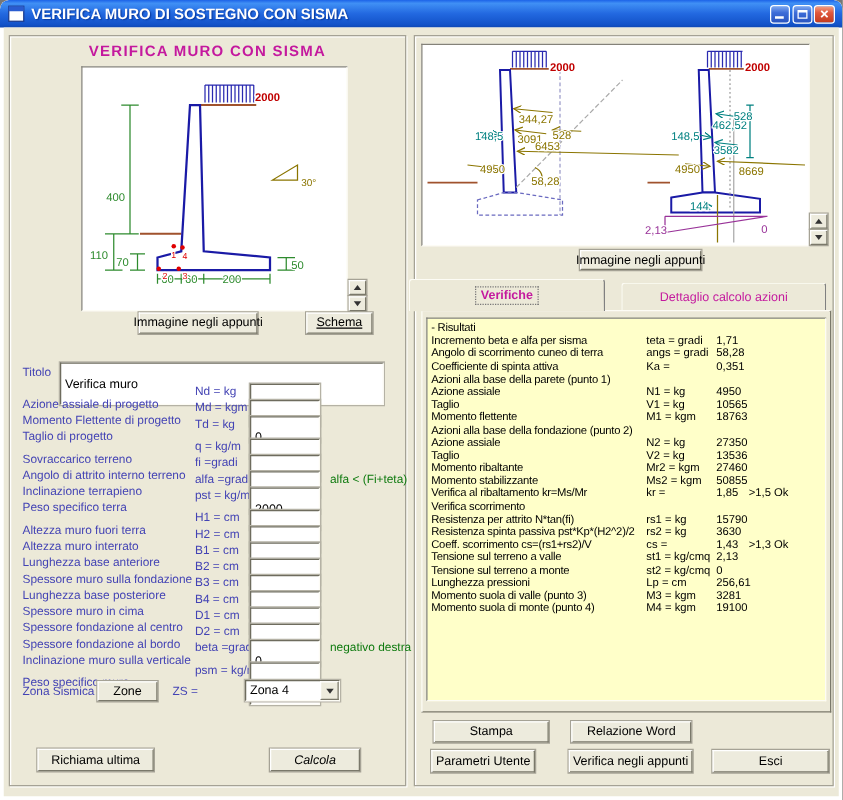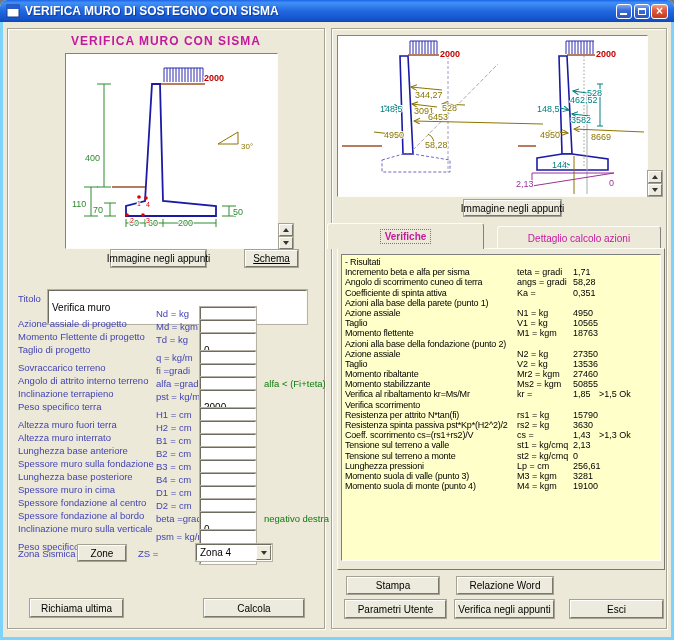--- a/index.html
+++ b/index.html
@@ -1,18 +1,18 @@
 <!DOCTYPE html>
 <html><head>
 <meta charset="utf-8">
 <style>
   html,body{margin:0;padding:0;background:#777;}
   *{box-sizing:border-box;}
   .window{width:674px;height:640px;position:relative;overflow:hidden;
-    background:#7dd3fc;border-radius:7px 7px 0 0;
+    background:#ffffff;border-radius:7px 7px 0 0;
     font-family:"Liberation Sans",sans-serif;}
   .titlebar{position:absolute;left:0;top:0;width:674px;height:22px;
     background:linear-gradient(to bottom,#1C63E8 0%,#4090F5 12%,#2268E0 50%,#1252C8 90%,#0E47B2 100%);
     border-radius:7px 7px 0 0;}
   .ticon{position:absolute;left:6px;top:4px;width:14px;height:14px;}
   .ttext{position:absolute;left:25px;top:4px;color:#fff;font-size:12px;font-weight:bold;
     text-shadow:1px 1px 1px #0a3ba0;white-space:nowrap;}
   .tbtn{position:absolute;top:4px;width:16px;height:15px;border:1px solid #fff;border-radius:3px;
     color:#fff;text-align:center;cursor:pointer;}
   .tbtn.minb{left:616px;background:linear-gradient(#7FA8EF,#3D6CD8 40%,#2A55C0);}
@@ -257,21 +257,21 @@
   <button class="btn" style="left:78px;top:545px;width:48px;height:16px;">Zone</button>
   <span class="lbl zs-label">ZS =</span>
   <div class="combo">
     <span class="cval">Zona 4</span>
     <span class="cbtn">
         <i></i>
       </span>
   </div>
 
   <button class="btn" style="left:30px;top:599px;width:93px;height:18px;">Richiama ultima</button>
-  <button class="btn" style="left:204px;top:599px;width:100px;height:18px;">Calcola</button>
+  <button class="btn" style="left:216px;top:599px;width:72px;height:18px;font-style:italic;">Calcola</button>
 
   <div class="frame rightf"></div>
 
   <div class="imgbox rbox">
     <svg width="309" height="160" viewBox="0 0 309 160">
       <defs>
         <marker id="ao" markerWidth="7" markerHeight="7" refX="6" refY="3" orient="auto">
           <path d="M0 0 L6 3 L0 6" fill="none" stroke="#8B7500"></path>
         </marker>
         <marker id="at" markerWidth="7" markerHeight="7" refX="6" refY="3" orient="auto">
@@ -454,16 +454,16 @@
       </div>
       <div class="rrow">
         <span class="rl">Momento suola di monte (punto 4)</span>
         <span class="rs">M4 = kgm</span>
         <span class="rv">19100</span>
       </div>
     </div>
 
   <button class="btn" style="left:347px;top:577px;width:92px;height:17px;">Stampa</button>
   <button class="btn" style="left:457px;top:577px;width:96px;height:17px;">Relazione Word</button>
-  <button class="btn" style="left:345px;top:600px;width:101px;height:18px;">Parametri Utente</button>
+  <button class="btn" style="left:345px;top:600px;width:83px;height:18px;">Parametri Utente</button>
   <button class="btn" style="left:455px;top:600px;width:99px;height:18px;">Verifica negli appunti</button>
   <button class="btn" style="left:570px;top:600px;width:93px;height:18px;">Esci</button>
 </div>
 
 </body></html>

